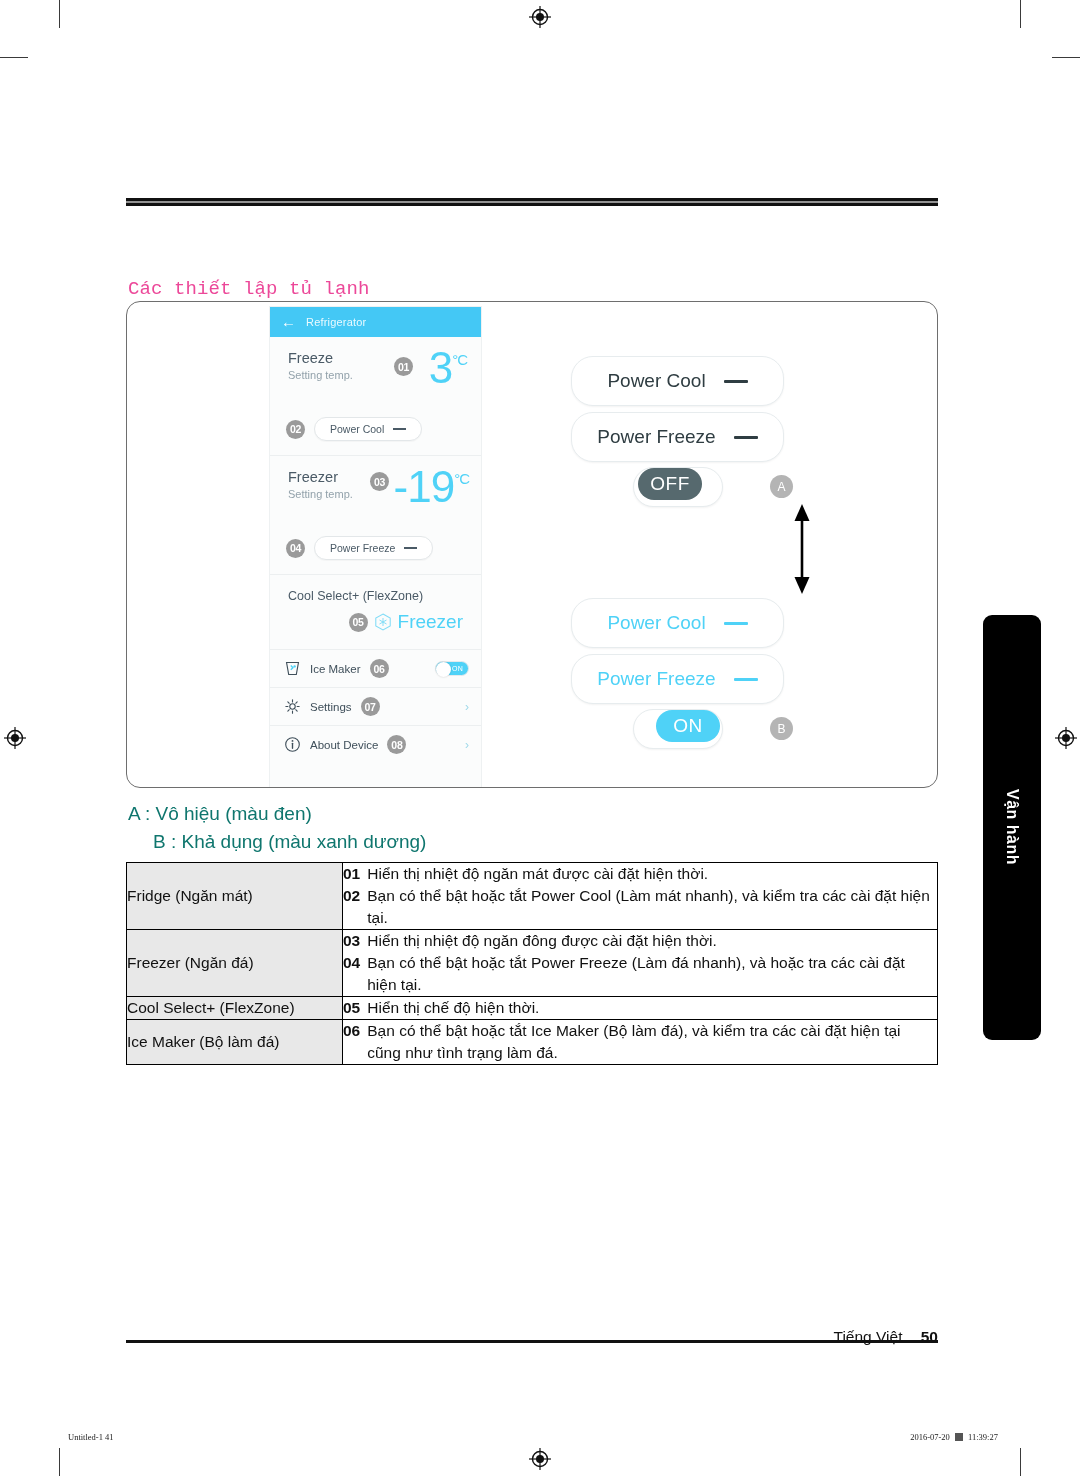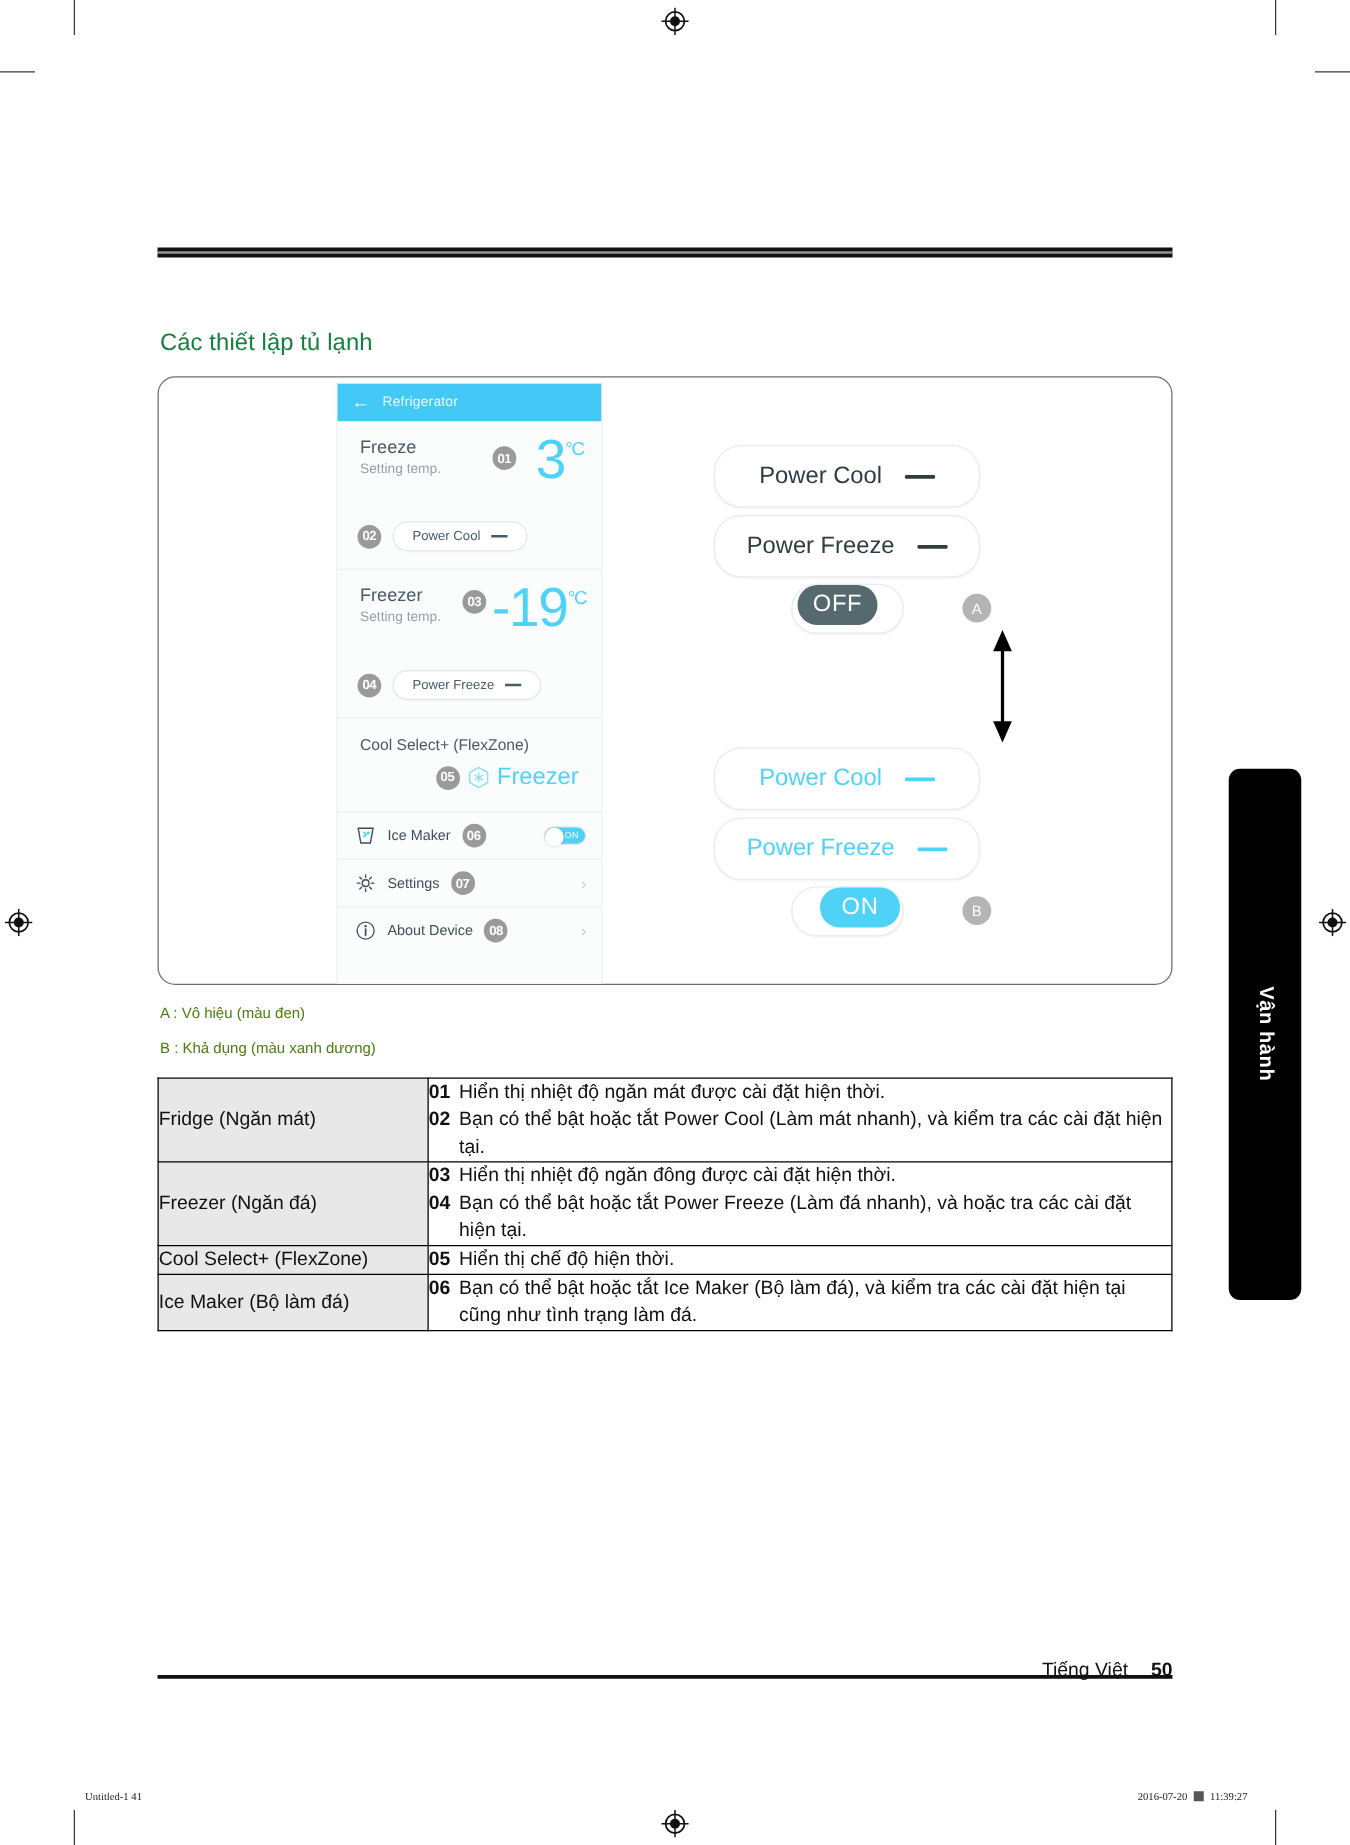--- a/index.html
+++ b/index.html
@@ -22,22 +22,22 @@
   .header-rule {
     position:absolute; left:126px; top:198px; width:812px; height:8px;
     background:#111; 
   }
   .header-rule::after{
     content:""; position:absolute; left:0; right:0; top:3px; height:1.5px; background:#fff; opacity:.55;
   }
 
   
   .section-title {
-    position:absolute; left:128px; top:264px;
-    font-size:19px; color:#15803d; letter-spacing:.1px;
+    position:absolute; left:128px; top:278px;
+    font-size:19px; color:#ec4899; letter-spacing:.1px;font-family:Liberation Mono, monospace;
   }
 
   
   .illus {
     position:absolute; left:126px; top:301px; width:812px; height:487px;
     border:1.4px solid #6e6e6e; border-radius:14px; background:#fff;
     overflow:hidden;
   }
 
   
@@ -144,21 +144,21 @@
   .ablabel {
     position:absolute; width:23px; height:23px; border-radius:50%;
     background:#b4b4b4; color:#fff; font-size:12px;
     display:flex; align-items:center; justify-content:center;
   }
 
   .arrow-two { position:absolute; }
 
   
   .legend {
-    position:absolute; left:128px; font-size:12px; color:#4d7c0f;
+    position:absolute; left:128px; font-size:19px; color:#0f766e;
   }
 
   
   table.spec {
     position:absolute; left:126px; top:862px; width:812px;
     border-collapse:collapse; table-layout:fixed;
   }
   table.spec td {
     border:1.2px solid #000; vertical-align:middle;
     font-size:15.5px; color:#111; padding:0;
@@ -388,21 +388,21 @@
       <span>Power Freeze</span>
       <span class="dash2"></span>
     </div>
     <div class="statepill on" style="left:506px;top:407px;">
       <span class="knob2">ON</span>
     </div>
     <div class="ablabel" style="left:643px;top:415px;">B</div>
   </div>
 
   <div class="legend" style="top:803px;">A : Vô hiệu (màu đen)</div>
-  <div class="legend" style="top:831px;">B : Khả dụng (màu xanh dương)</div>
+  <div class="legend" style="top:831px;margin-left:25px;">B : Khả dụng (màu xanh dương)</div>
 
   <table class="spec">
     <tbody>
         <tr>
       <td class="key">Fridge (Ngăn mát)</td>
       <td class="val">
         <div class="item">
           <span class="n">01</span>
           <span class="t">Hiển thị nhiệt độ ngăn mát được cài đặt hiện thời.</span>
         </div>

